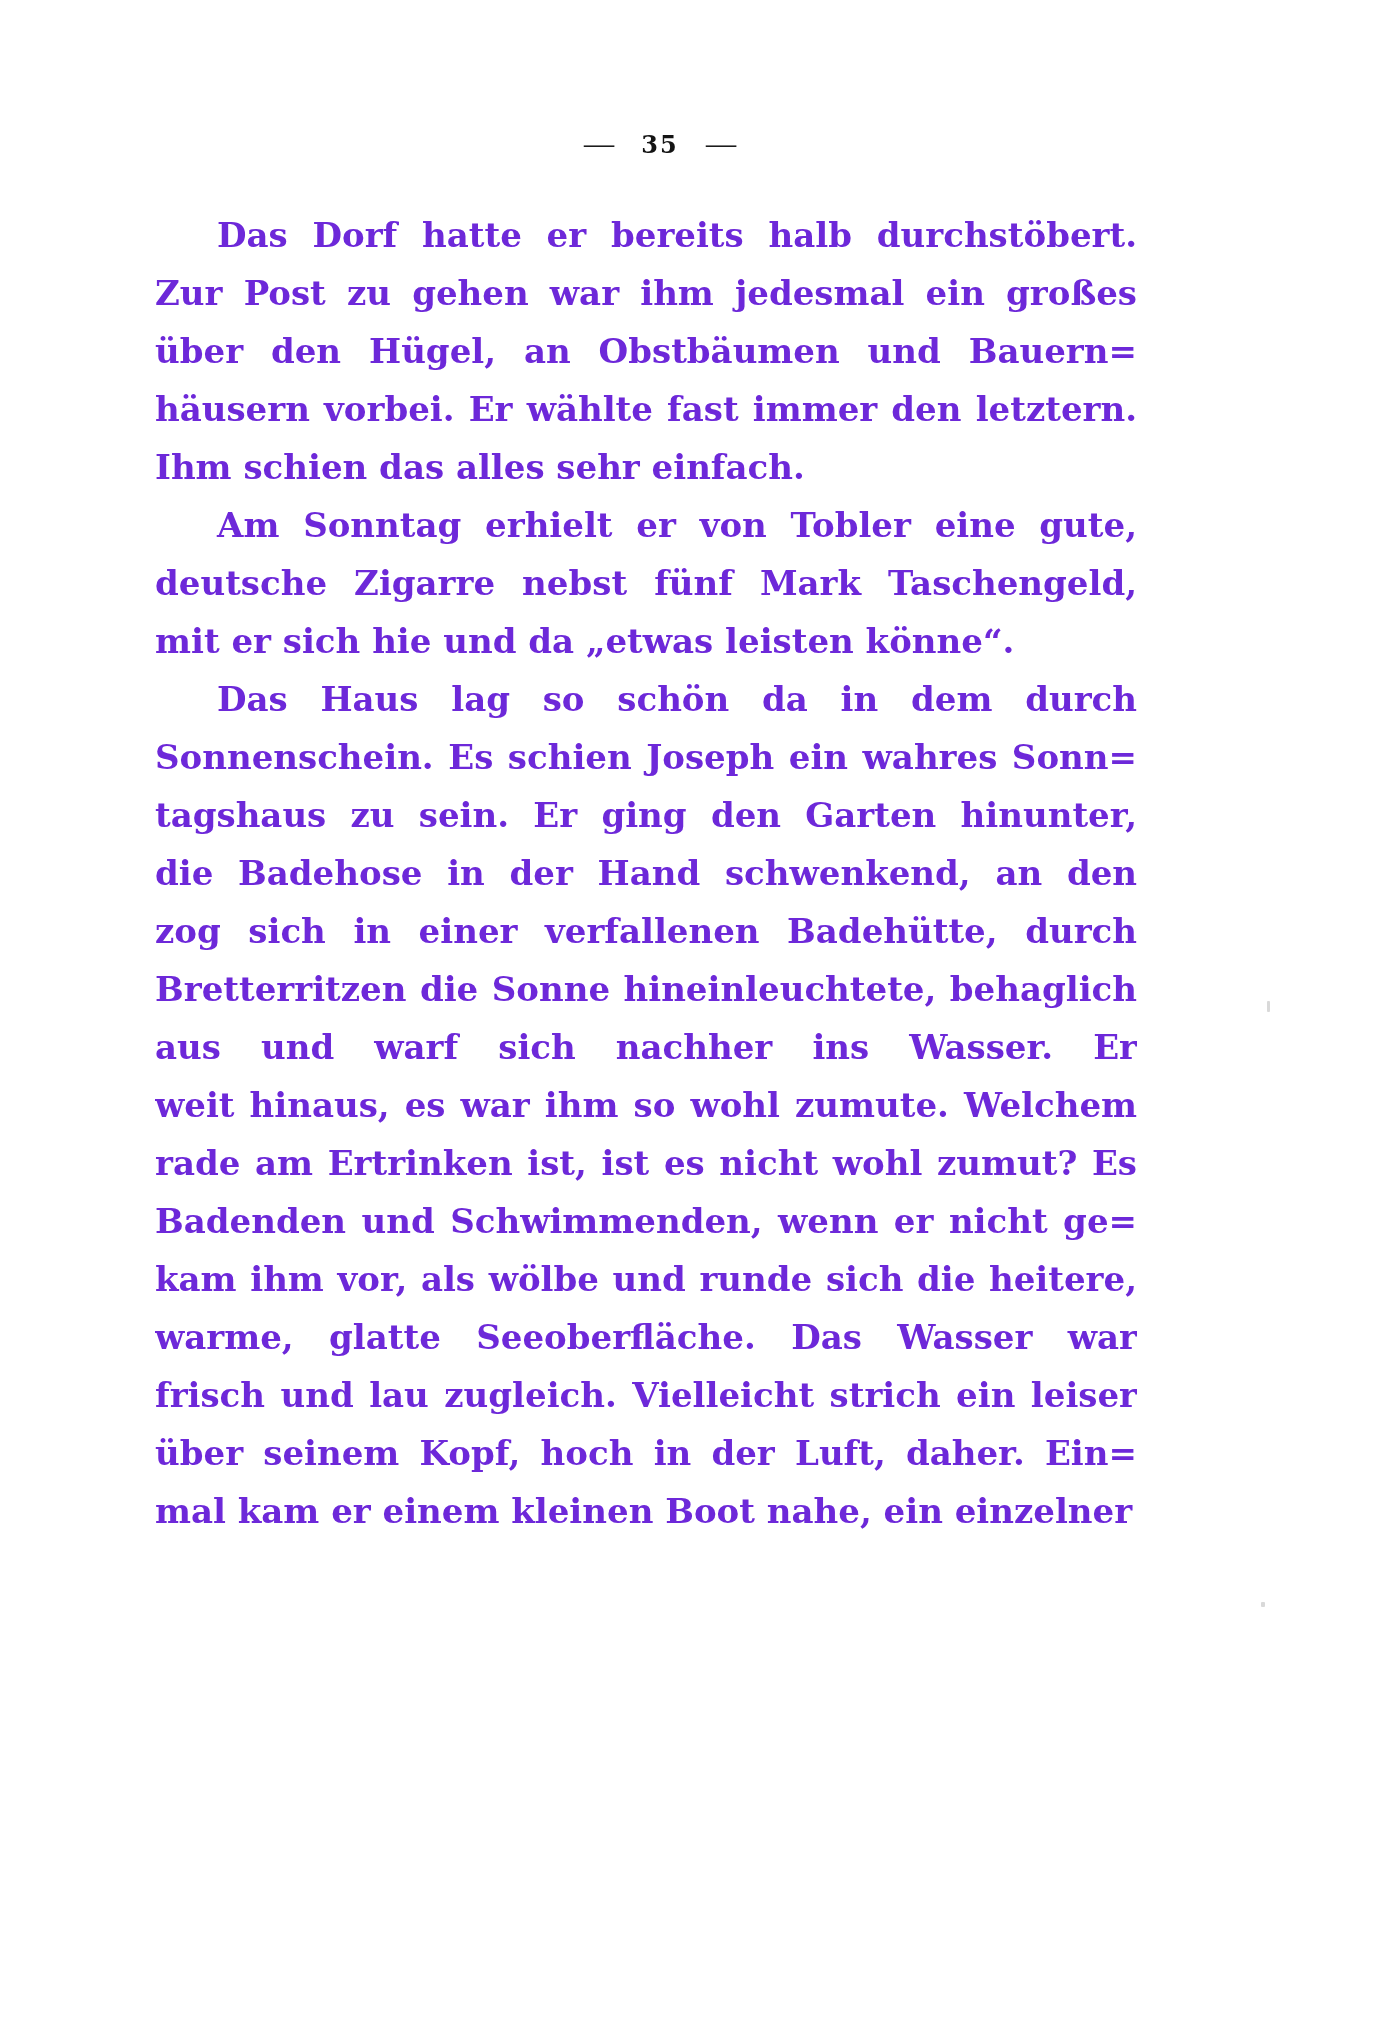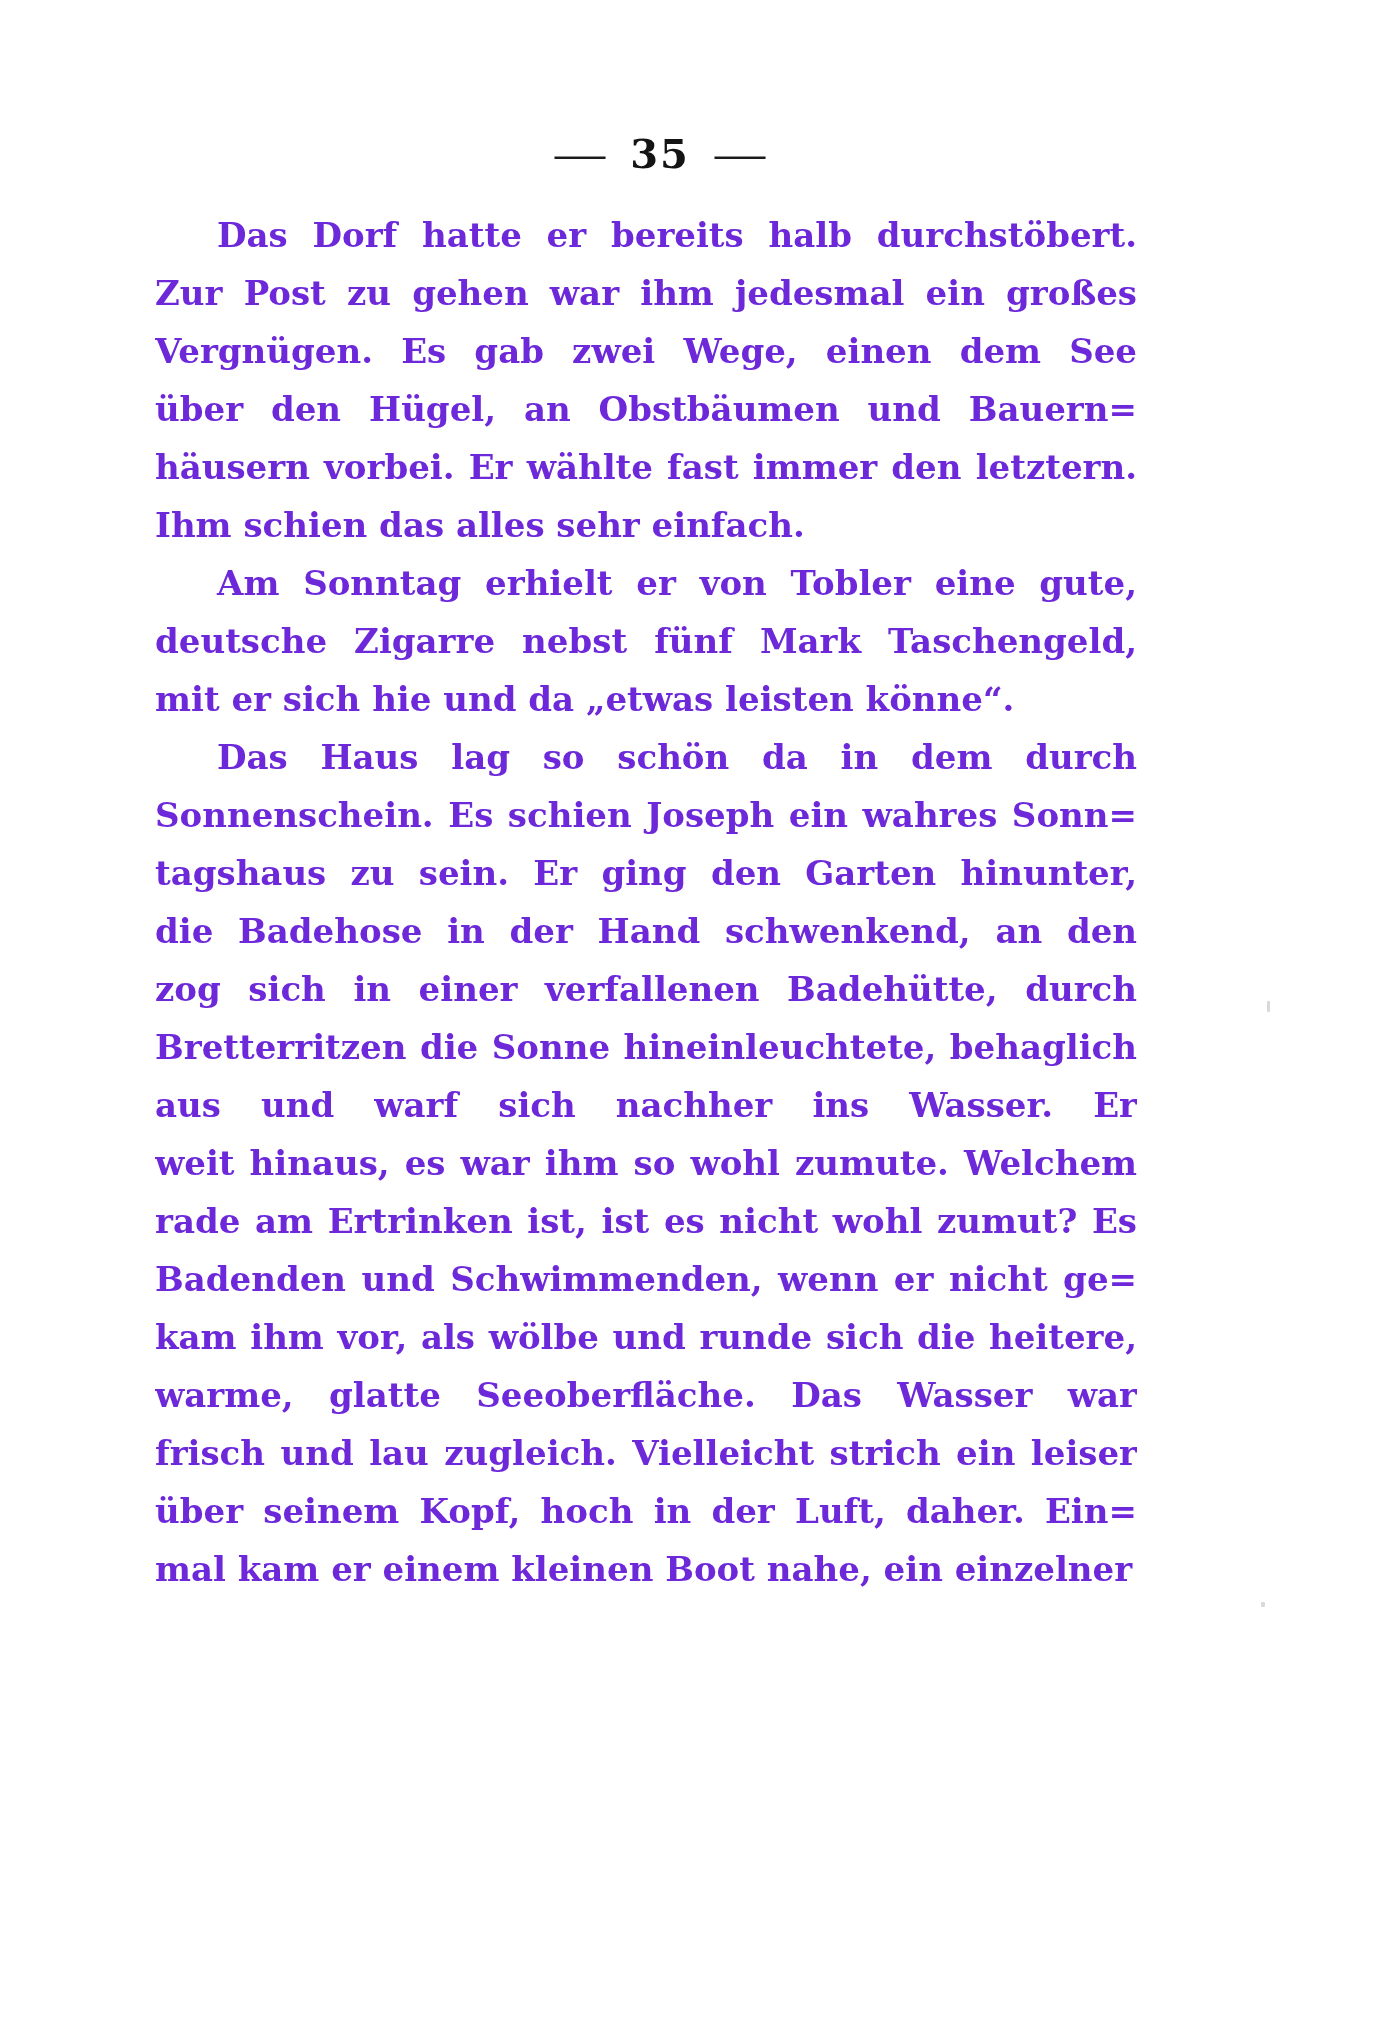--- a/index.html
+++ b/index.html
@@ -15,21 +15,21 @@
     overflow: hidden;
     font-family: "DejaVu Serif", serif;
     color: #141414;
   }
   .page-header {
     position: absolute;
     top: 130px;
     left: 155px;
     width: 1010px;
     text-align: center;
-    font-size: 40px;
+    font-size: 24px;
     font-weight: bold;
     color: #141414;
     white-space: nowrap;
   }
   .page-header .dash {
     display: inline-block;
     margin: 0 30px;
     transform: scaleX(1.4);
     font-weight: normal;
     color: #1b1b1b;
@@ -75,21 +75,20 @@
 
 <div class="page">
 
   <div class="page-header">
     <span class="dash">—</span><span class="num">35</span><span class="dash">—</span>
   </div>
 
   <div class="text-block">
       <div class="line justify indent">Das Dorf hatte er bereits halb durchstöbert.</div>
       <div class="line justify">Zur Post zu gehen war ihm jedesmal ein großes</div>
-      <div class="line justify">Vergnügen.  Es gab zwei Wege, einen dem See</div>
       <div class="line justify">über den Hügel, an Obstbäumen und Bauern=</div>
       <div class="line justify">häusern vorbei.  Er wählte fast immer den letztern.</div>
       <div class="line">Ihm schien das alles sehr einfach.</div>
       <div class="line justify indent">Am Sonntag erhielt er von Tobler eine gute,</div>
       <div class="line justify">deutsche Zigarre nebst fünf Mark Taschengeld, da=</div>
       <div class="line">mit er sich hie und da „etwas leisten könne“.</div>
       <div class="line justify indent">Das Haus lag so schön da in dem durch</div>
       <div class="line justify">Sonnenschein.  Es schien Joseph ein wahres Sonn=</div>
       <div class="line justify">tagshaus zu sein.  Er ging den Garten hinunter,</div>
       <div class="line justify">die Badehose in der Hand schwenkend, an den See,</div>

